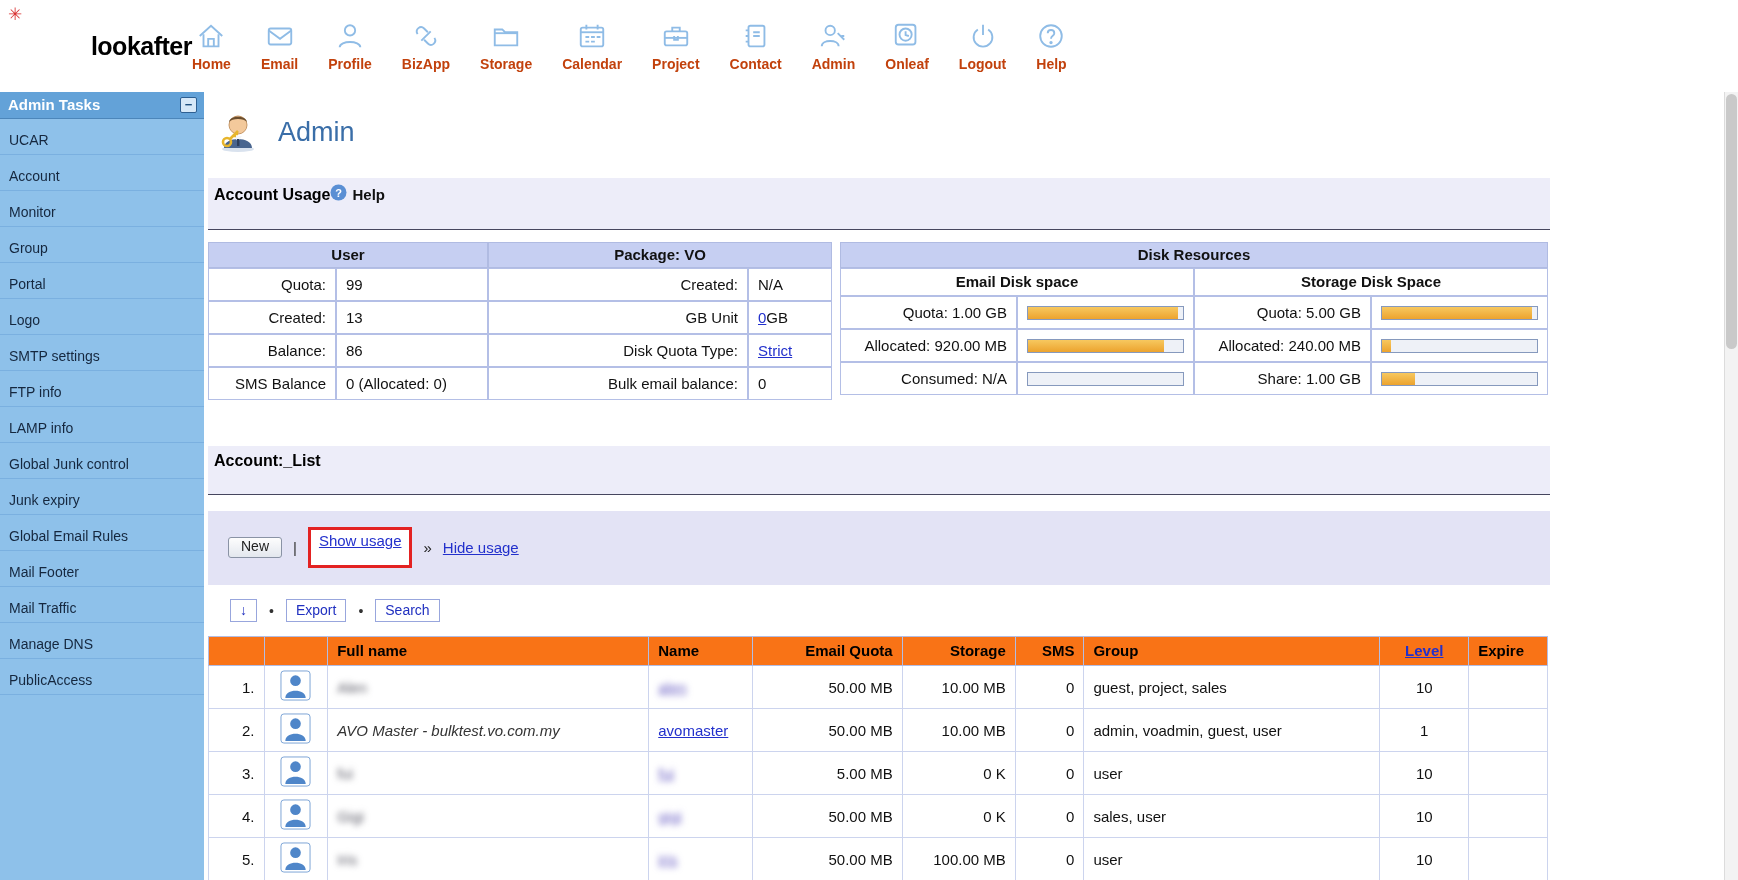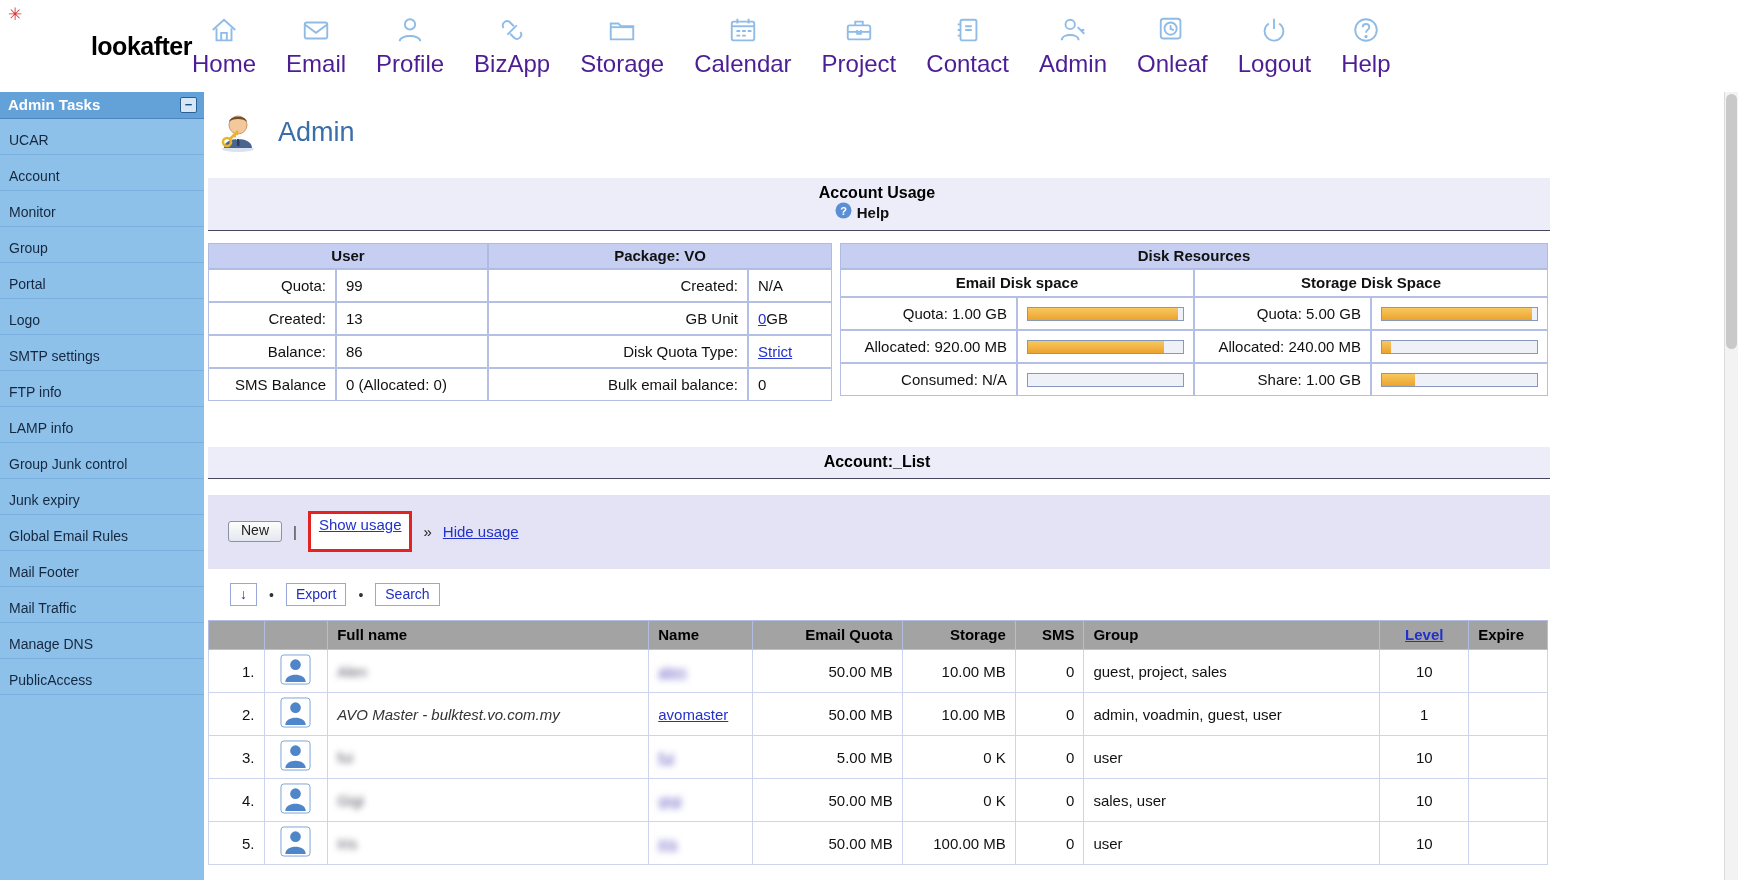--- a/index.html
+++ b/index.html
@@ -5,40 +5,40 @@
   * { margin:0; padding:0; box-sizing:border-box; }
   html,body { width:1738px; height:880px; overflow:hidden; }
   body { font-family:"Liberation Sans", sans-serif; background:#fff; position:relative; color:#111; }
 
   
   .topnav { height:92px; background:#fff; display:flex; align-items:center; position:relative; }
   .sparkle { position:absolute; top:4px; left:8px; color:#d93030; font-size:17px; }
   .brand { width:192px; text-align:right; font-weight:bold; font-size:25px; letter-spacing:-0.5px; color:#000; }
   .nav-items { display:flex; align-items:flex-end; gap:30px; }
   .nav-item { display:flex; flex-direction:column; align-items:center; gap:5px; cursor:pointer; }
-  .nav-item .nav-label { color:#4c1d95; font-size:24px; }
+  .nav-item .nav-label { color:#c2410c; font-size:14px;font-weight:bold; }
   .nav-item svg { display:block; }
 
   
   .sidebar { position:absolute; left:0; top:92px; width:204px; bottom:0; background:#8ec1ea; }
   .sidebar-header { background:#63a2d8; border-bottom:1px solid #4c86ba; color:#fff; font-weight:bold;
     font-size:15px; padding:4px 7px 5px 8px; display:flex; align-items:center; justify-content:space-between; }
   .collapse-btn { width:17px; height:16px; background:#d6e8f8; border:1px solid #2d5f92; color:#1d4f7f;
     font-size:13px; line-height:13px; text-align:center; cursor:pointer; border-radius:2px; }
   .sidebar-item { padding:13px 9px 6px 9px; font-size:14px; color:#15273e; border-bottom:1px solid #7ab0e0; cursor:pointer; }
 
   
   .main { position:absolute; left:204px; top:92px; right:14px; bottom:0; background:#fff; padding:10px 0 0 4px; overflow:hidden; }
   .content { width:1342px; }
 
   .page-head { display:flex; align-items:center; gap:16px; padding:4px 0 12px 6px; }
   .page-title { font-size:27px; color:#3a6ea8; }
 
-  .section-band { background:#ededf9; border-bottom:1px solid #46465e; padding:6px 10px 7px 6px;
-    display:flex; align-items:center; margin-top:8px;flex-direction:column; }
+  .section-band { background:#ededf9; border-bottom:1px solid #46465e; padding:6px 10px 24px 6px;
+    display:flex; align-items:center; margin-top:8px; }
   .section-title { font-weight:bold; font-size:16px; color:#000; }
   .help-wrap { display:flex; align-items:center; gap:5px; margin-right:30px; cursor:pointer; }
   .help-label { font-weight:bold; font-size:15px; color:#111; }
 
   
   .usage { margin-top:12px; }
   .usage-grid { display:flex; }
   .ucell { border:1px solid #b4bfe6; background:#fff; font-size:15px; padding:6px 9px; }
   .uhead { background:#c6cff2; font-weight:bold; text-align:center; padding:3px 4px 4px; font-size:15px; border:1px solid #b0bbe2; }
   .col-user { width:280px; }
@@ -69,21 +69,21 @@
   .arrow { color:#222; font-size:15px; }
   .toolbar-link { font-size:15px; }
 
   .actions-row { display:flex; align-items:center; gap:12px; padding:14px 0 0 22px; }
   .mini-btn { background:#fff; border:1px solid #98a6dd; color:#2030c0; padding:2px 9px 3px; font-size:14px;
     cursor:pointer; font-family:"Liberation Sans",sans-serif; }
   .dot { color:#333; font-size:14px; }
 
   
   .list-table { border-collapse:collapse; width:1340px; margin-top:14px; table-layout:fixed; }
-  .list-table th { background:#a3a3a3; border:1px solid #b2bde4; font-size:15px; padding:5px 9px 6px; color:#000; }
+  .list-table th { background:#f97316; border:1px solid #b2bde4; font-size:15px; padding:5px 9px 6px; color:#000; }
   .list-table td { border:1px solid #ccd4ee; font-size:15px; padding:4px 9px; height:41px; background:#fff; }
   .ta-l { text-align:left; } .ta-r { text-align:right; } .ta-c { text-align:center; }
   .blur { filter:blur(3px); }
   .redacted-name { color:#6a5fc4; text-decoration:underline; }
   .redacted-full { color:#5a5a66; }
   .italic { font-style:italic; color:#333; }
 
   
   .scrollbar { position:absolute; right:0; top:92px; width:14px; bottom:0; background:#f3f3f3; border-left:1px solid #dcdcdc; }
   .scroll-thumb { position:absolute; top:2px; left:1px; width:11px; height:255px; background:#c9c9c9; border-radius:6px; cursor:pointer; }
@@ -225,21 +225,21 @@
   </div>
   <div class="sidebar-item">UCAR</div>
   <div class="sidebar-item">Account</div>
   <div class="sidebar-item">Monitor</div>
   <div class="sidebar-item">Group</div>
   <div class="sidebar-item">Portal</div>
   <div class="sidebar-item">Logo</div>
   <div class="sidebar-item">SMTP settings</div>
   <div class="sidebar-item">FTP info</div>
   <div class="sidebar-item">LAMP info</div>
-  <div class="sidebar-item">Group Junk control</div>
+  <div class="sidebar-item">Global Junk control</div>
   <div class="sidebar-item">Junk expiry</div>
   <div class="sidebar-item">Global Email Rules</div>
   <div class="sidebar-item">Mail Footer</div>
   <div class="sidebar-item">Mail Traffic</div>
   <div class="sidebar-item">Manage DNS</div>
   <div class="sidebar-item">PublicAccess</div>
 </div>
 
 <div class="main">
   <div class="content">

